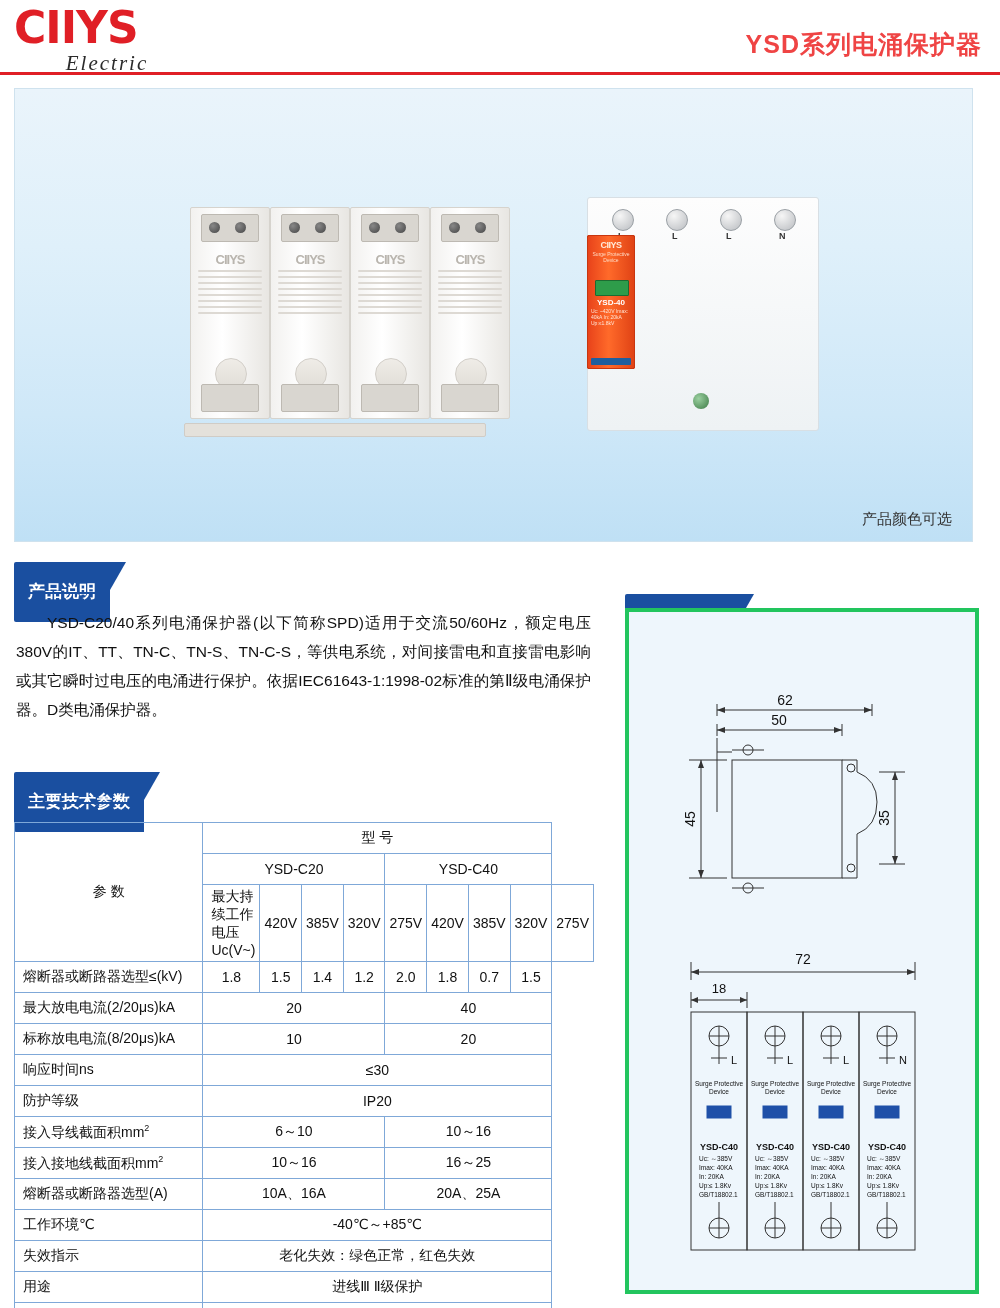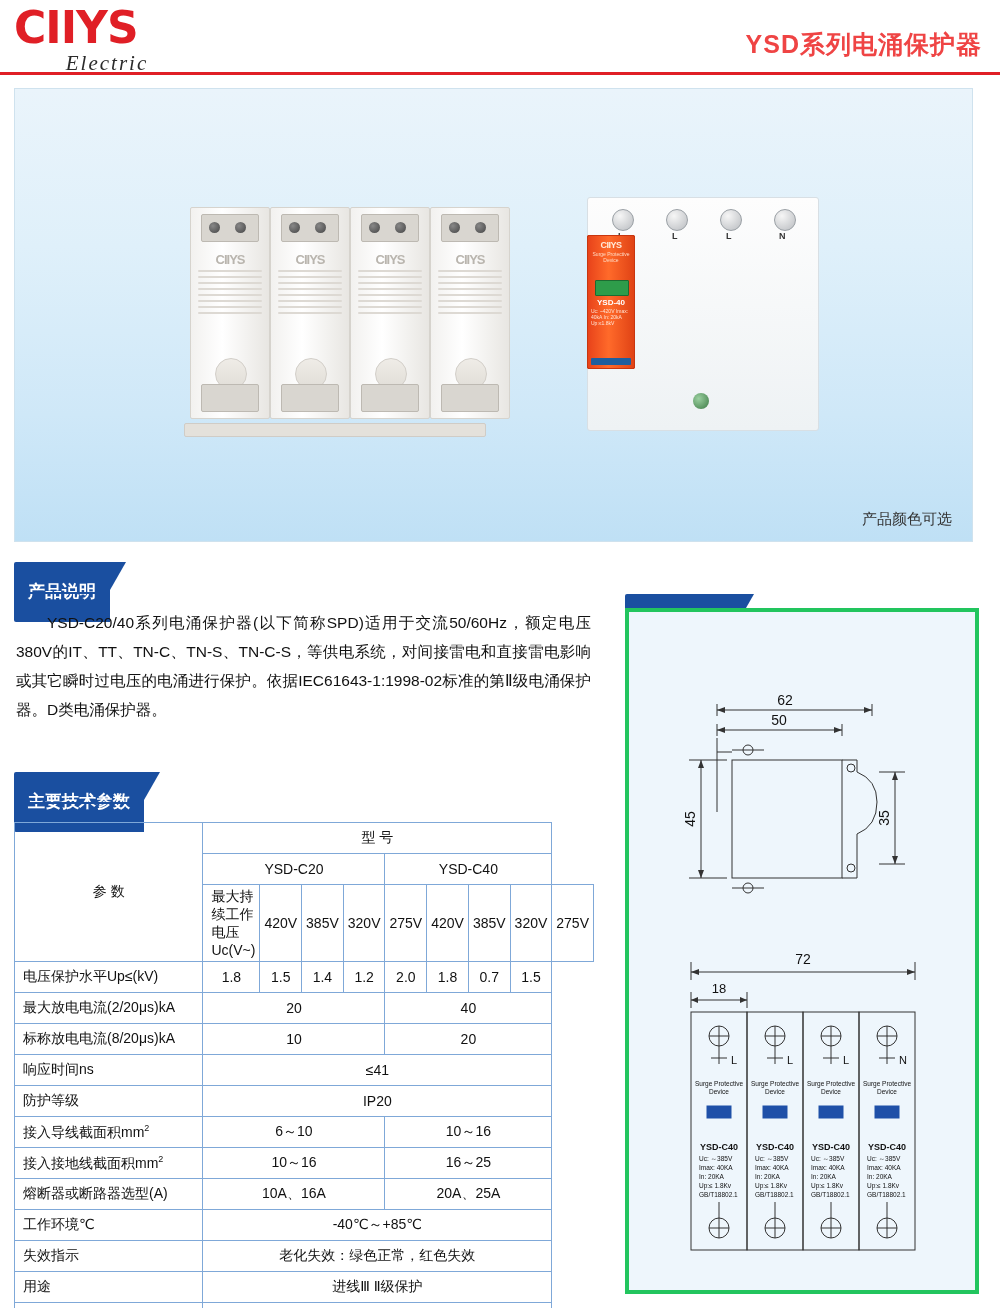--- a/index.html
+++ b/index.html
@@ -381,21 +381,21 @@
         <td>420V</td>
         <td>385V</td>
         <td>320V</td>
         <td>275V</td>
         <td>420V</td>
         <td>385V</td>
         <td>320V</td>
         <td>275V</td>
       </tr>
       <tr>
-        <td class="left">电压保护水平Up≤(kV)</td>
+        <td class="left">熔断器或断路器选型≤(kV)</td>
         <td>1.8</td>
         <td>1.5</td>
         <td>1.4</td>
         <td>1.2</td>
         <td>2.0</td>
         <td>1.8</td>
         <td>0.7</td>
         <td>1.5</td>
       </tr>
 
@@ -405,21 +405,21 @@
         <td colspan="4">40</td>
       </tr>
       <tr>
         <td class="left">标称放电电流(8/20μs)kA</td>
         <td colspan="4">10</td>
         <td colspan="4">20</td>
       </tr>
 
       <tr>
         <td class="left">响应时间ns</td>
-        <td colspan="8">≤41</td>
+        <td colspan="8">≤30</td>
       </tr>
       <tr>
         <td class="left">防护等级</td>
         <td colspan="8">IP20</td>
       </tr>
 
       <tr>
         <td class="left"><span>接入导线截面积mm</span><span class="sup">2</span></td>
         <td colspan="4">6～10</td>
         <td colspan="4">10～16</td>

